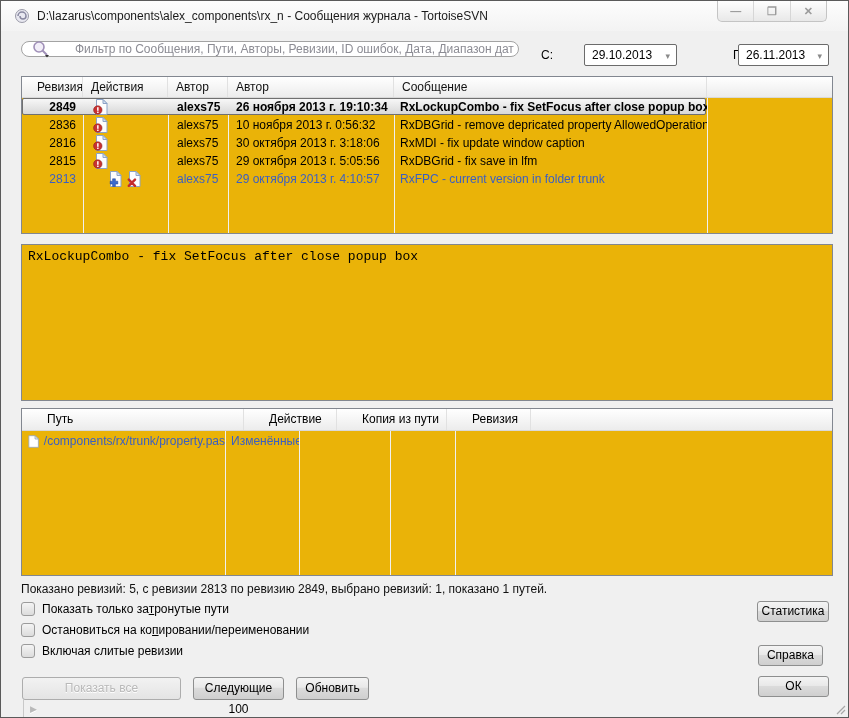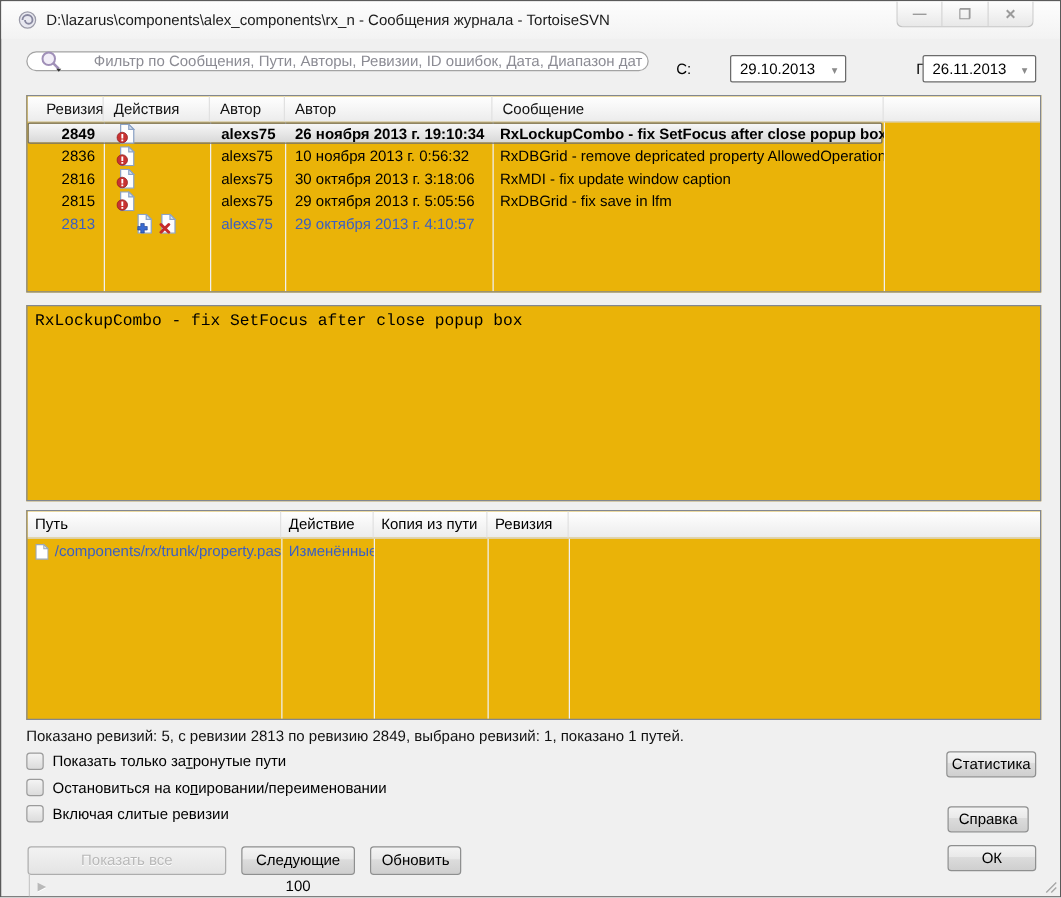--- a/index.html
+++ b/index.html
@@ -87,21 +87,21 @@
   
   #msgpanel { left:20px; top:243px; width:812px; height:157px;
     font-family:"Liberation Mono", monospace; font-size:13px;
     padding:4px 6px; white-space:pre-wrap; }
 
   
   #pathlist { left:20px; top:407px; width:812px; height:168px; overflow:hidden; }
   .pheader { display:flex; height:22px;
     background: linear-gradient(#FFFFFF, #ECECEC);
     border-bottom:1px solid #D9D9D9; }
-  .pheader .hcell { border-right:1px solid #E1E1E1; padding-left:6px; line-height:21px; font-size:12px; }
+  .pheader .hcell { border-right:1px solid #E1E1E1; padding-left:6px; line-height:21px; font-size:12px;margin-left:19px; }
   .p-path { width:203px; } .p-act { width:74px; } .p-copy { width:91px; } .p-rev { width:65px; }
   .prow { display:flex; height:21px; line-height:21px; font-size:12px; color:#3A5FC4; position:relative; z-index:1; }
   .prow .cell { overflow:hidden; display:flex; align-items:center; }
   .prow .p-path { padding-left:6px; gap:5px; }
   .prow .p-act { padding-left:6px; }
 
   
   .statusline { position:absolute; left:20px; top:581px; font-size:12px; color:#111; }
   .cbrow { position:absolute; left:20px; height:16px; display:flex; align-items:center; cursor:default; }
   .cbbox { width:14px; height:14px; border:1px solid #9B9B9B; border-radius:3px;
@@ -256,20 +256,21 @@
           <path d="M3.2 10.2 h2.4 v-2.4 h2.8 v2.4 h2.4 v2.8 h-2.4 v2.4 h-2.8 v-2.4 h-2.4 z" fill="#3A6BD0" stroke="#1F3F8F" stroke-width="0.5"></path>
         </svg>
         <svg width="15" height="16" viewBox="0 0 15 16">
           <path d="M3.5 0.5 h6.5 l4 4 v11 h-10.5 z" fill="#FDFDFD" stroke="#8CA3C6"></path>
           <path d="M10 0.5 l4 4 h-4 z" fill="#D6E2F2" stroke="#8CA3C6"></path>
           <path d="M2.8 8.6 l6.2 6.2 M9 8.6 l-6.2 6.2" stroke="#C42B2B" stroke-width="2.4" stroke-linecap="round"></path>
         </svg>
       </div>
       <div class="cell c-auth">alexs75</div>
       <div class="cell c-date">29 октября 2013 г. 4:10:57</div>
+      <div class="cell c-msg">RxFPC - current version in folder trunk</div>
     </div>
   </div>
 
   <div id="msgpanel" class="panel">RxLockupCombo - fix SetFocus after close popup box</div>
 
   <div id="pathlist" class="panel">
     <div class="gridlines">
       <div class="vline" style="left:203px; top:22px;"></div>
       <div class="vline" style="left:277px; top:22px;"></div>
       <div class="vline" style="left:368px; top:22px;"></div>

